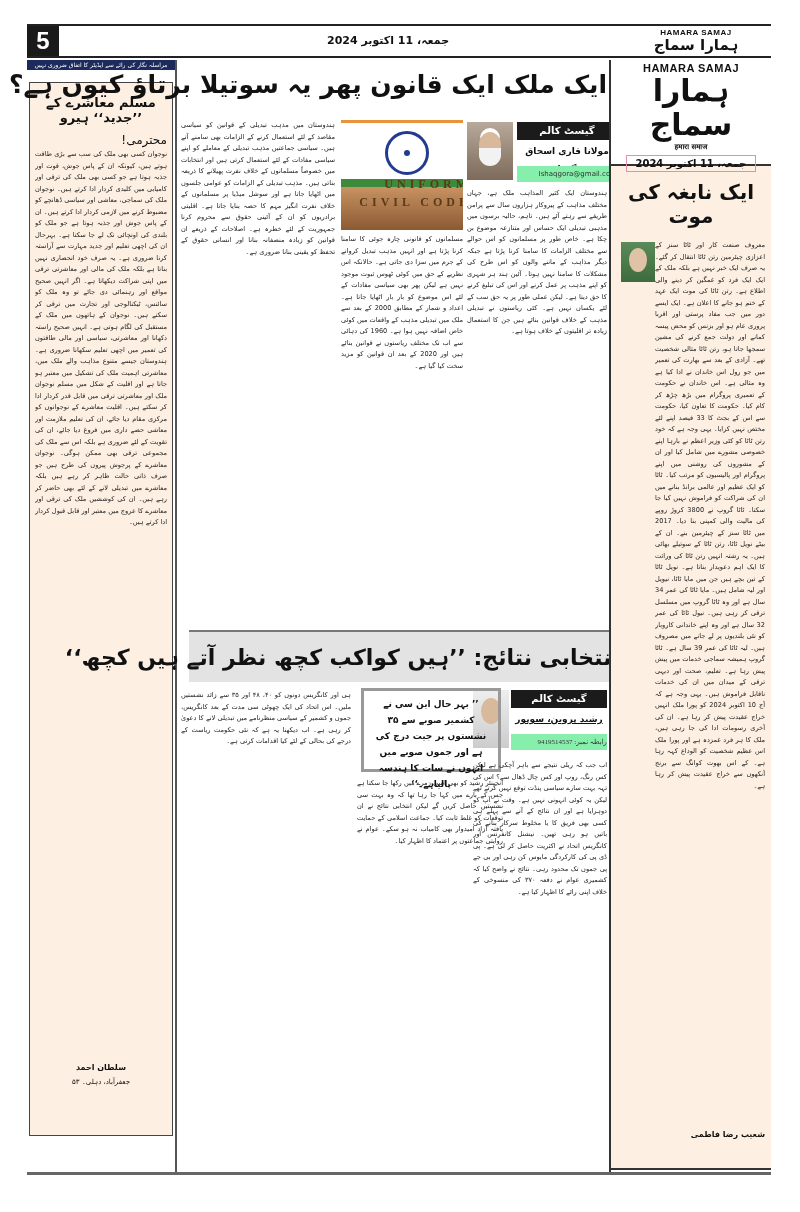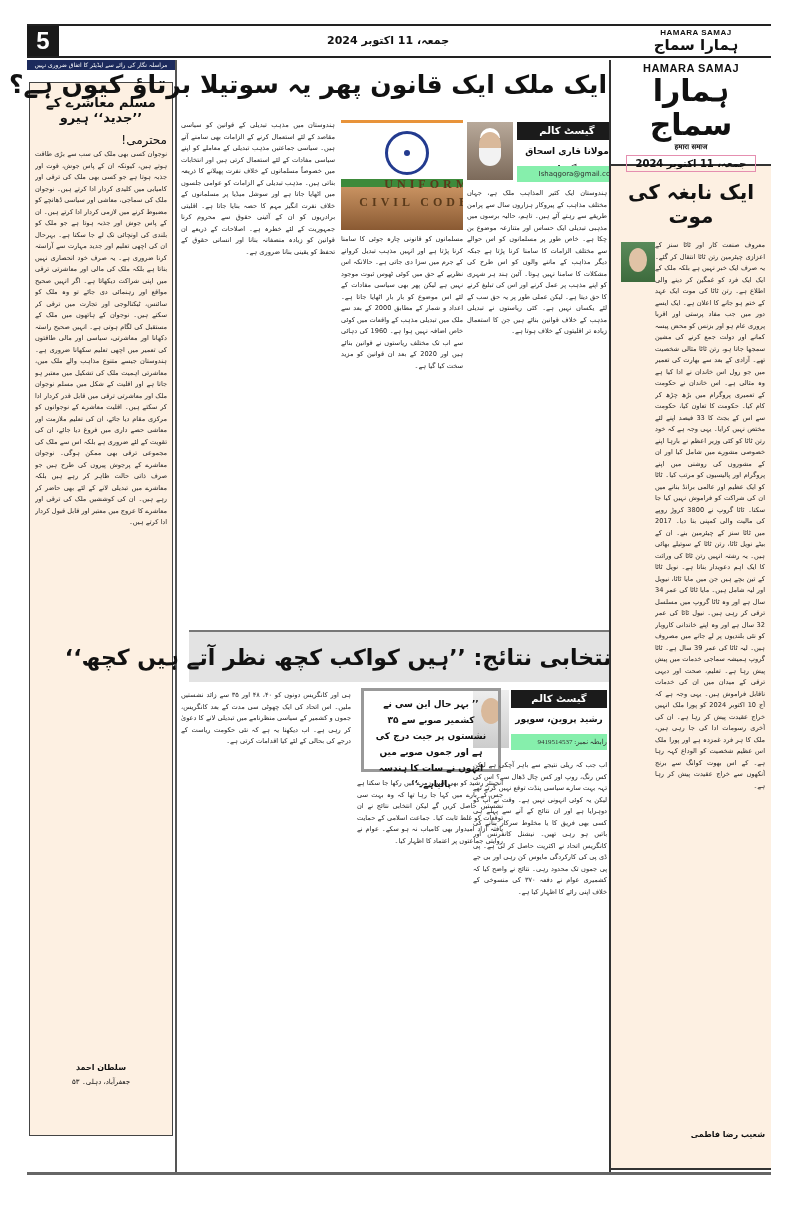--- a/index.html
+++ b/index.html
@@ -116,21 +116,21 @@
     </div>
 
     <div class="col body-text" style="left: 290px; top: 128px; width: 140px; height: 436px; overflow: hidden;">ہندوستان ایک کثیر المذاہب ملک ہے، جہاں مختلف مذاہب کے پیروکار ہزاروں سال سے پرامن طریقے سے رہتے آئے ہیں۔ تاہم، حالیہ برسوں میں مذہبی تبدیلی ایک حساس اور متنازعہ موضوع بن چکا ہے۔ خاص طور پر مسلمانوں کو اس حوالے سے مختلف الزامات کا سامنا کرنا پڑتا ہے جبکہ دیگر مذاہب کے ماننے والوں کو اس طرح کی مشکلات کا سامنا نہیں ہوتا۔ آئین ہند ہر شہری کو اپنے مذہب پر عمل کرنے اور اس کی تبلیغ کرنے کا حق دیتا ہے۔ لیکن عملی طور پر یہ حق سب کے لئے یکساں نہیں ہے۔ کئی ریاستوں نے تبدیلی مذہب کے خلاف قوانین بنائے ہیں جن کا استعمال زیادہ تر اقلیتوں کے خلاف ہوتا ہے۔</div>
     <div class="col body-text" style="left: 164px; top: 174px; width: 122px; height: 390px; overflow: hidden;">مسلمانوں کو قانونی چارہ جوئی کا سامنا کرنا پڑتا ہے اور انہیں مذہب تبدیل کروانے کے جرم میں سزا دی جاتی ہے۔ حالانکہ اس نظریے کے حق میں کوئی ٹھوس ثبوت موجود نہیں ہے لیکن پھر بھی سیاسی مفادات کے لئے اس موضوع کو بار بار اٹھایا جاتا ہے۔ اعداد و شمار کے مطابق 2000 کے بعد سے ملک میں تبدیلی مذہب کے واقعات میں کوئی خاص اضافہ نہیں ہوا ہے۔ 1960 کی دہائی سے اب تک مختلف ریاستوں نے قوانین بنائے ہیں اور 2020 کے بعد ان قوانین کو مزید سخت کیا گیا ہے۔</div>
     <div class="col body-text" style="left: 4px; top: 60px; width: 154px; height: 504px; overflow: hidden;">ہندوستان میں مذہب تبدیلی کے قوانین کو سیاسی مقاصد کے لئے استعمال کرنے کے الزامات بھی سامنے آتے ہیں۔ سیاسی جماعتیں مذہب تبدیلی کے معاملے کو اپنے سیاسی مفادات کے لئے استعمال کرتی ہیں اور انتخابات میں خصوصاً مسلمانوں کے خلاف نفرت پھیلانے کا ذریعہ بناتی ہیں۔ مذہب تبدیلی کے الزامات کو عوامی جلسوں میں اٹھایا جاتا ہے اور سوشل میڈیا پر مسلمانوں کے خلاف نفرت انگیز مہم کا حصہ بنایا جاتا ہے۔ اقلیتی برادریوں کو ان کے آئینی حقوق سے محروم کرنا جمہوریت کے لئے خطرہ ہے۔ اصلاحات کے ذریعے ان قوانین کو زیادہ منصفانہ بنانا اور انسانی حقوق کے تحفظ کو یقینی بنانا ضروری ہے۔</div>
 
     <div class="headline2-band">انتخابی نتائج: ’’ہیں کواکب کچھ نظر آتے ہیں کچھ‘‘</div>
 
     <div class="guest-box" style="left: 296px; top: 630px; width: 134px;">
       <div class="label" style="width: 96px;">گیسٹ کالم</div>
-      <div class="author" style="width: 96px;">رشید پروین، سوپور</div>
+      <div class="author" style="width: 96px; text-decoration: underline;">رشید پروین، سوپور</div>
       <div class="contact" style="width: 96px; font-family: Liberation Serif, serif;">
         <span>رابطہ نمبر:</span>
         <span>9419514537</span>
       </div>
       <div class="photo" style="width: 36px; background: linear-gradient(#eeeeee, #cccccc);">
         <div class="face" style="left: 8px; top: 8px; width: 20px;"></div>
       </div>
     </div>
 
     <div class="quote-box">’’ بہر حال این سی نے کشمیر صوبے سے ۳۵ نشستوں پر جیت درج کی ہے اور جموں صوبے میں انہوں نے سات کا ہندسہ پالیاہے۔‘‘</div>

